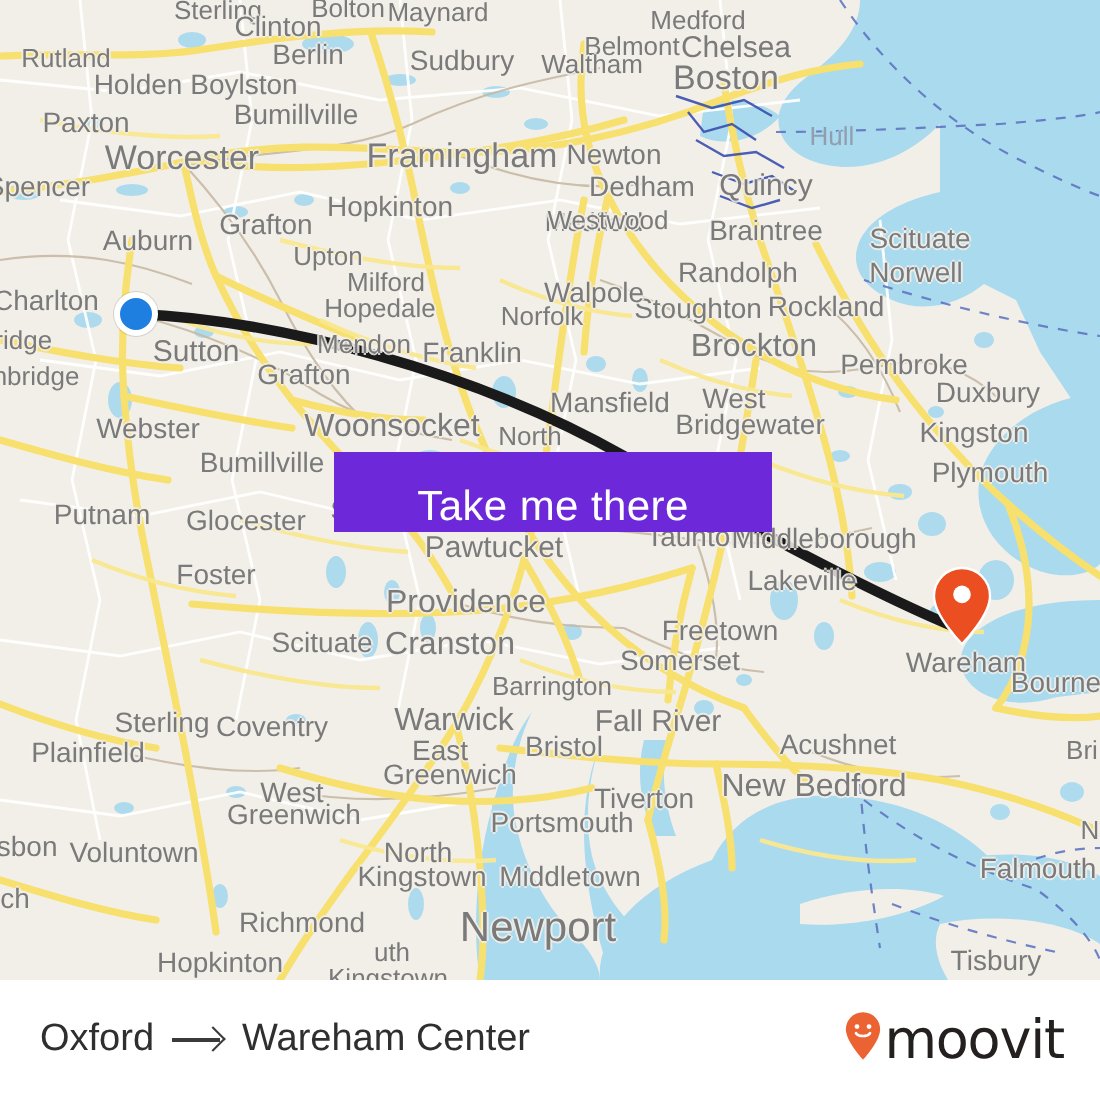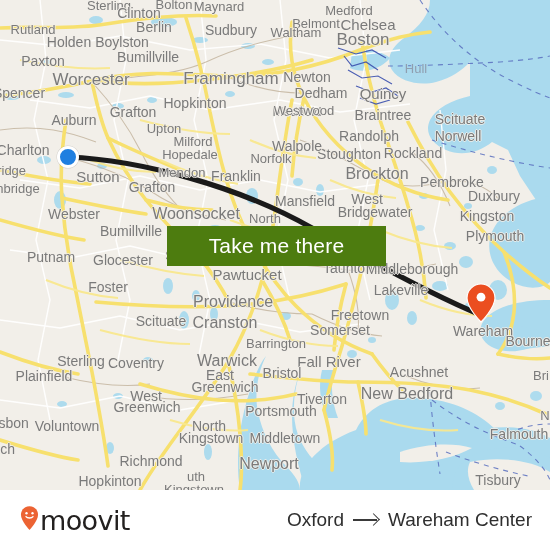--- a/index.html
+++ b/index.html
@@ -68,29 +68,29 @@
     width: 30px; height: 40px;
   }
 
   
   #cta-button {
     position: absolute;
     left: 167px;
     top: 226px;
     width: 219px;
     height: 40px;
-    background: #4d7c0f;
+    background: #6d28d9;
     border: none;
     color: #ffffff;
     font-family: "Liberation Sans", sans-serif;
     font-size: 21px;
     letter-spacing: .2px;
     cursor: pointer;
     display: flex;
-    align-items: center;
+    align-items: flex-end;
     justify-content: center;
     padding: 0;
   }
 
   
   #attribution {
     position: absolute;
     left: 0;
     bottom: 0;
     padding: 3px 8px 4px 10px;
@@ -483,21 +483,21 @@
         <div class="maplabel" style="left: 146px; top: 396px; font-size: 14px;">West</div>
         <div class="maplabel" style="left: 147px; top: 407px; font-size: 14px;">Greenwich</div>
         <div class="maplabel" style="left: 281px; top: 411px; font-size: 14px;">Portsmouth</div>
         <div class="maplabel" style="left: 12px; top: 423px; font-size: 14px;">isbon</div>
         <div class="maplabel" style="left: 67px; top: 426px; font-size: 14px;">Voluntown</div>
         <div class="maplabel" style="left: 6px; top: 449px; font-size: 14px;">ich</div>
         <div class="maplabel" style="left: 209px; top: 426px; font-size: 14px;">North</div>
         <div class="maplabel" style="left: 211px; top: 438px; font-size: 14px;">Kingstown</div>
         <div class="maplabel" style="left: 285px; top: 438px; font-size: 14px;">Middletown</div>
         <div class="maplabel" style="left: 519px; top: 434px; font-size: 14px;">Falmouth</div>
-        <div class="maplabel" style="left: 269px; top: 464px; font-size: 16px;">Newport</div>
+        <div class="maplabel" style="left: 269px; top: 464px; font-size: 21px;">Newport</div>
         <div class="maplabel" style="left: 151px; top: 461px; font-size: 14px;">Richmond</div>
         <div class="maplabel" style="left: 110px; top: 481px; font-size: 14px;">Hopkinton</div>
         <div class="maplabel" style="left: 196px; top: 476px; font-size: 13px;">uth</div>
         <div class="maplabel" style="left: 194px; top: 489px; font-size: 13px;">Kingstown</div>
         <div class="maplabel" style="left: 498px; top: 480px; font-size: 14px;">Tisbury</div>
         <div class="maplabel" style="left: 545px; top: 415px; font-size: 13px;">N</div>
       </div>
 
     <div id="origin-marker" style="left: 57px; top: 146px;"></div>
 
@@ -508,31 +508,31 @@
       </svg>
     </div>
 
     <button id="cta-button">
       <span>Take me there</span>
     </button>
 
   </div>
 
   <div id="footer">
+    <div id="route-summary">
+      <span>Oxford</span>
+      <span id="route-arrow-icon"></span>
+      <span>Wareham Center</span>
+    </div>
     <div id="brand-logo">
       <span>
         <svg viewBox="0 0 24 32" width="19" height="26">
           <path d="M12 1 C6 1 1.2 5.8 1.2 11.8 C1.2 19.6 12 31 12 31 C12 31 22.8 19.6 22.8 11.8 C22.8 5.8 18 1 12 1 Z" fill="#ec6333"></path>
           <circle cx="8.2" cy="10" r="1.5" fill="#ffffff"></circle>
           <circle cx="15.8" cy="10" r="1.5" fill="#ffffff"></circle>
           <path d="M7.6 14.2 C9.2 16.6 14.8 16.6 16.4 14.2" stroke="#ffffff" stroke-width="1.7" fill="none" stroke-linecap="round"></path>
         </svg>
       </span>
       <span id="brand-wordmark">moovit</span>
     </div>
-    <div id="route-summary">
-      <span>Oxford</span>
-      <span id="route-arrow-icon"></span>
-      <span>Wareham Center</span>
-    </div>
   </div>
 
 </div>
 
 </body></html>

